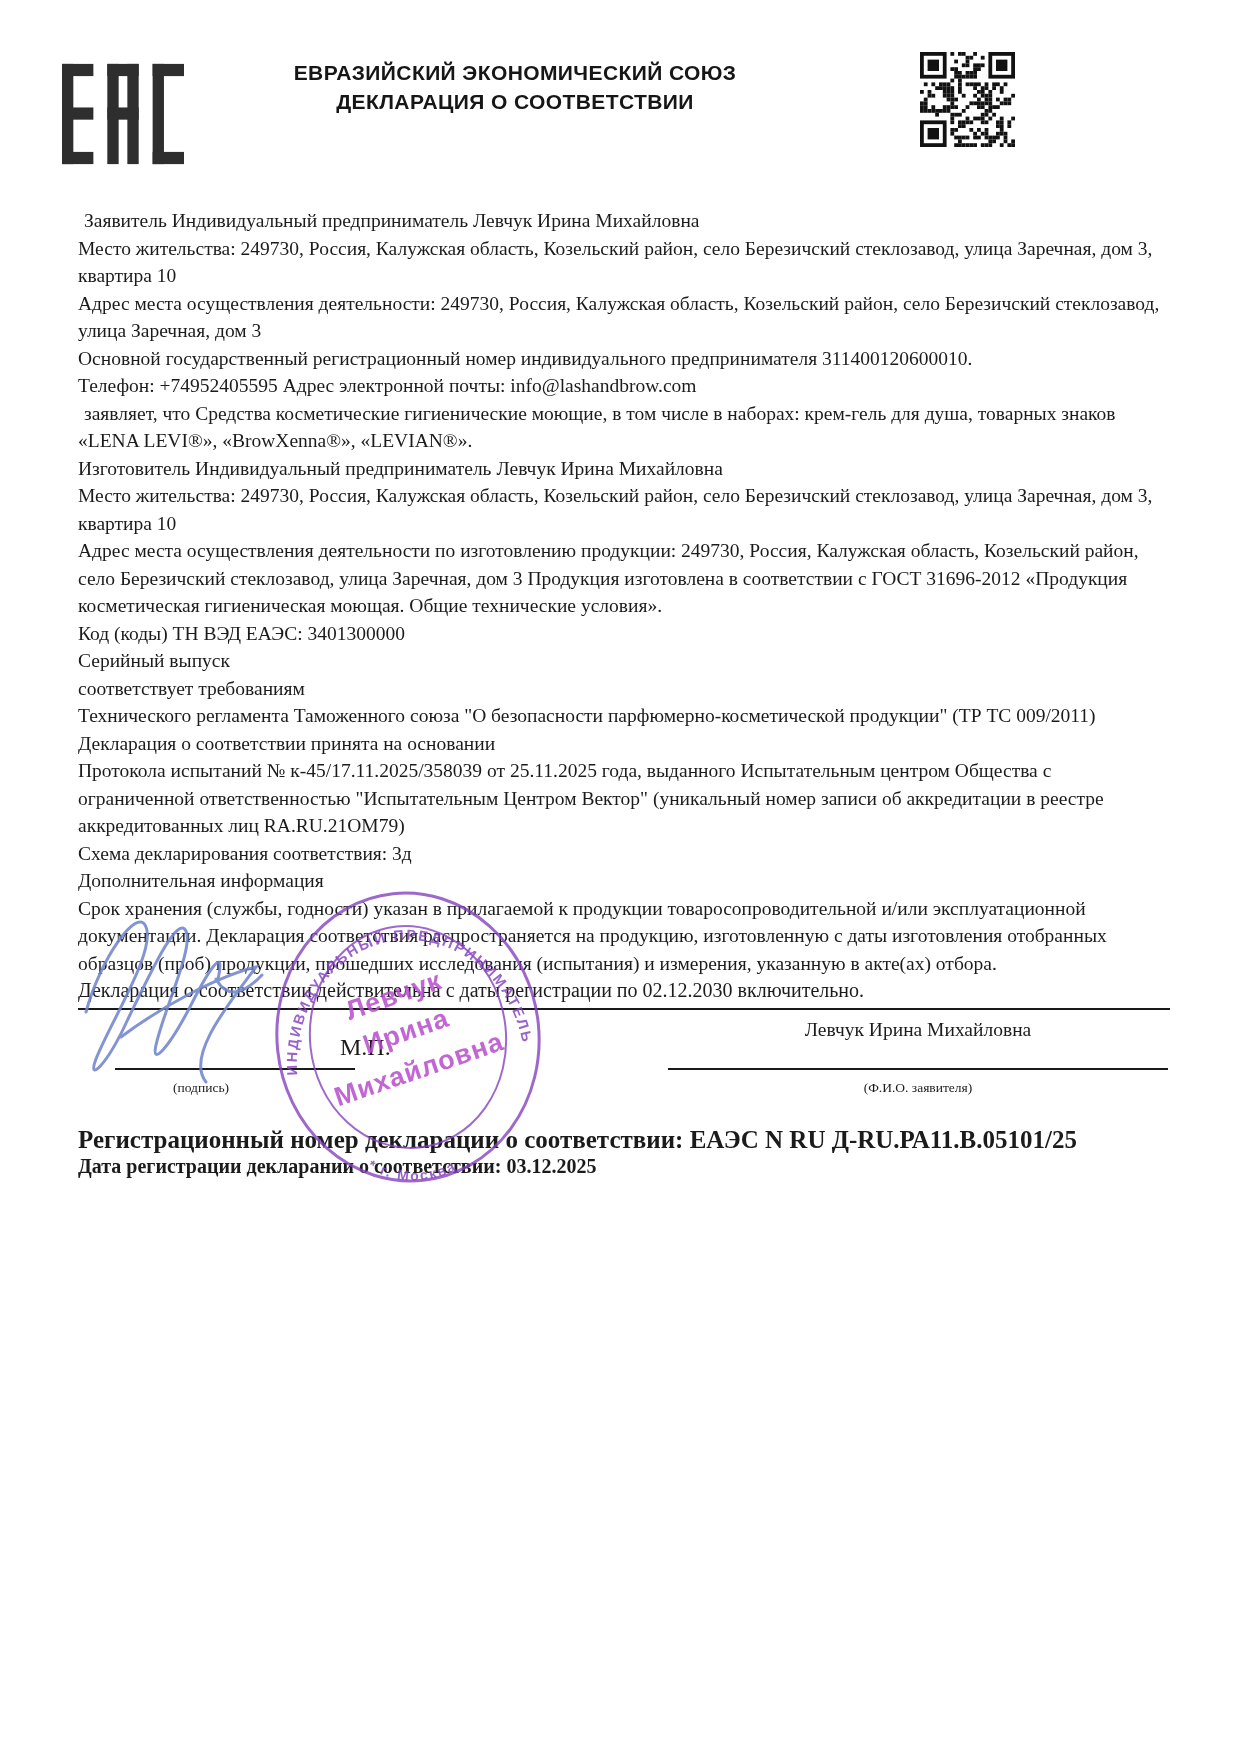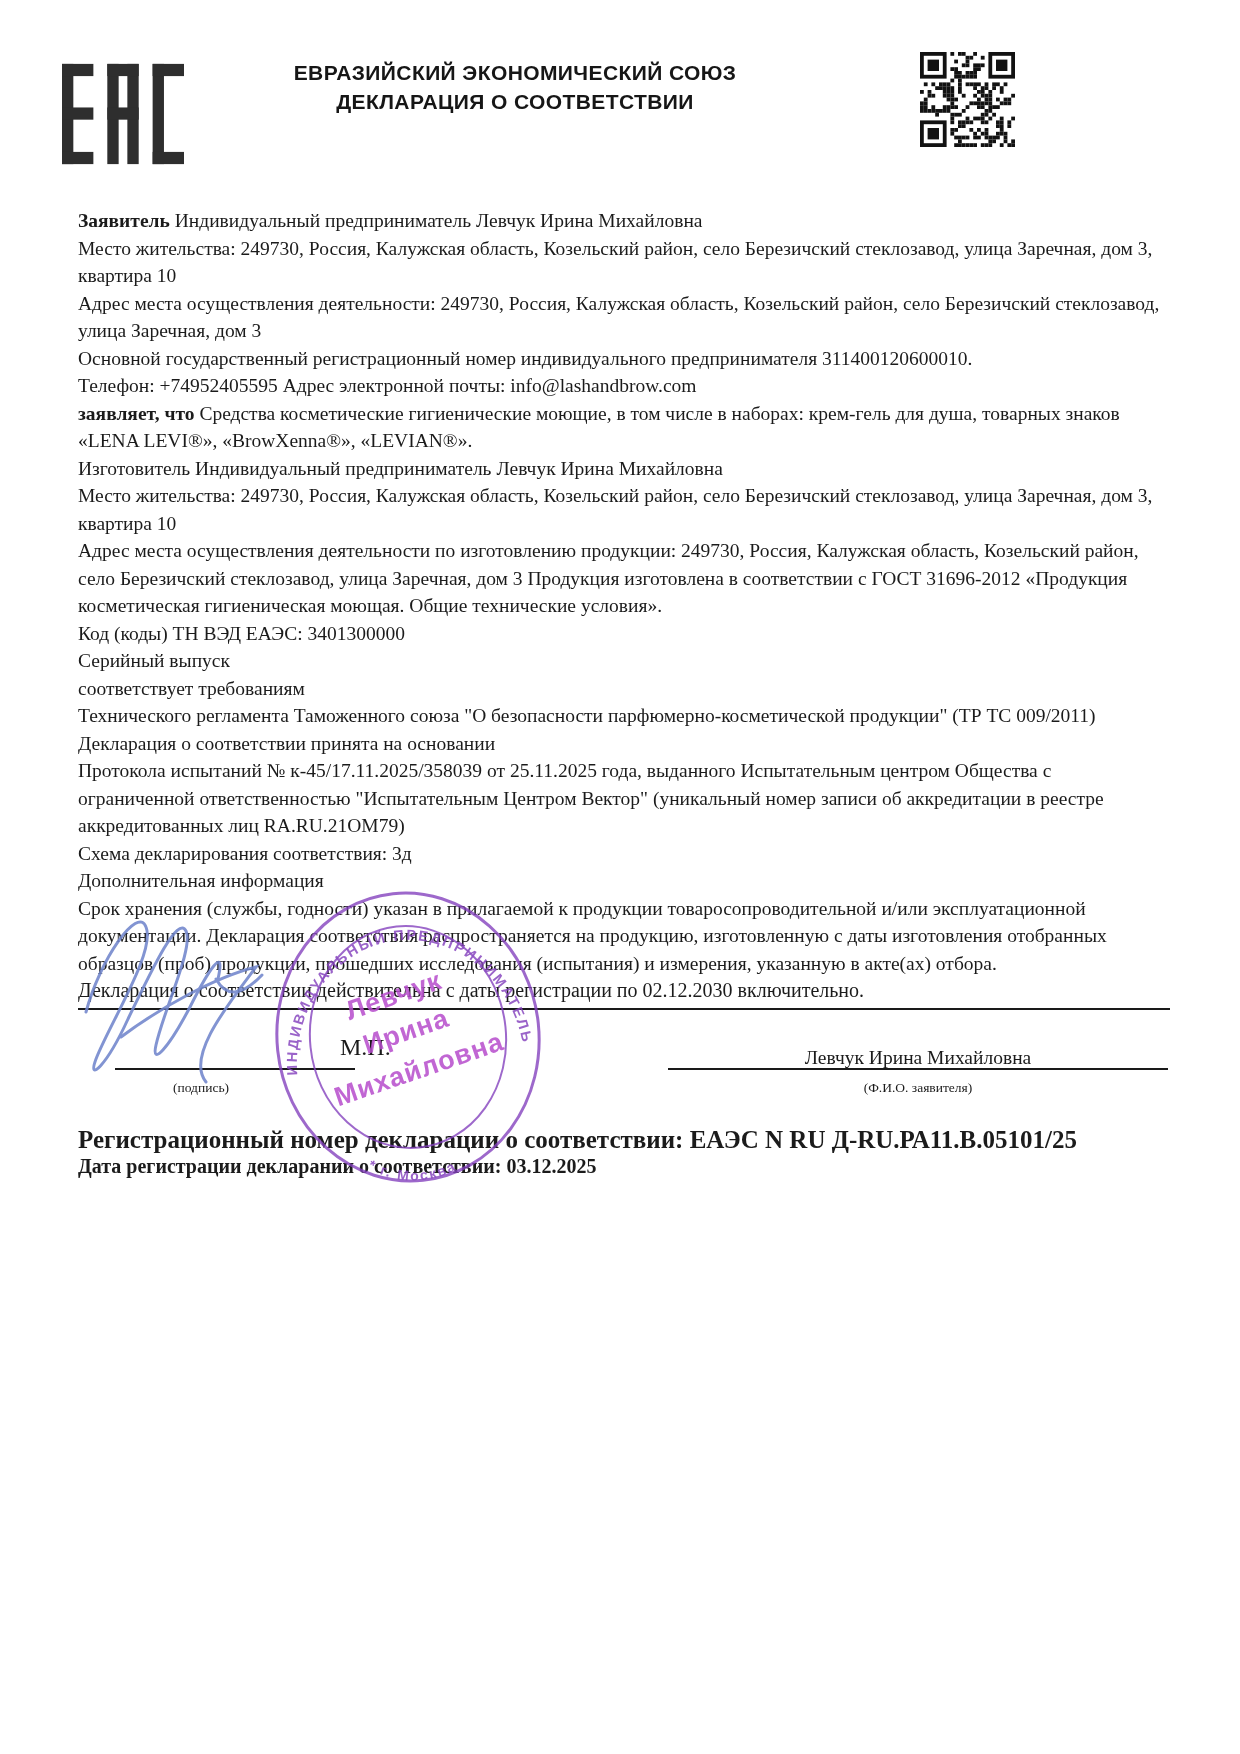--- a/index.html
+++ b/index.html
@@ -23,32 +23,32 @@
   .qr-wrap{position:absolute;left:920px;top:52px;width:95px;height:95px;}
   
   .content{
     position:absolute;left:78px;top:207px;width:1092px;
     font-size:19.5px;line-height:27.5px;
   }
   .content p{margin:0;}
   .gap20{margin-top:21px;}
   .gap8{margin-top:8px;}
   .gap4{margin-top:4px;}
-  b.inline-lbl{font-weight:bold;}
+  b.inline-lbl{font-weight:normal;margin-left:6px;}
   .bold-head{font-weight:normal;}
   .validity{
     font-weight:normal;font-size:20px;margin-top:26px;
     padding-bottom:3px;border-bottom:2px solid #1a1a1a;
   }
   
   .sig-section{position:relative;margin-top:6px;height:110px;}
   .sig-line-left{position:absolute;left:37px;top:52px;width:240px;border-top:2px solid #1a1a1a;}
   .sig-caption{position:absolute;left:95px;top:58px;font-size:13.5px;}
   .mp-label{position:absolute;left:262px;top:18px;font-size:24px;}
-  .fio-name{position:absolute;left:590px;top:28px;width:500px;text-align:center;font-size:19.5px;}
+  .fio-name{position:absolute;left:590px;top:0;width:500px;text-align:center;font-size:19.5px;}
   .sig-line-right{position:absolute;left:590px;top:52px;width:500px;border-top:2px solid #1a1a1a;}
   .fio-caption{position:absolute;left:590px;top:58px;width:500px;text-align:center;font-size:13.5px;}
   
   .reg-num{font-weight:bold;font-size:25px;margin-top:22px;}
   .reg-date{font-weight:bold;font-size:20px;margin-top:15px;}
   
   .bottom-anchor{position:relative;}
   .signature-svg{position:absolute;left:-12px;top:-130px;pointer-events:none;}
   .stamp-svg{position:absolute;left:180px;top:-95px;pointer-events:none;}
   .stamp-ring-text{

